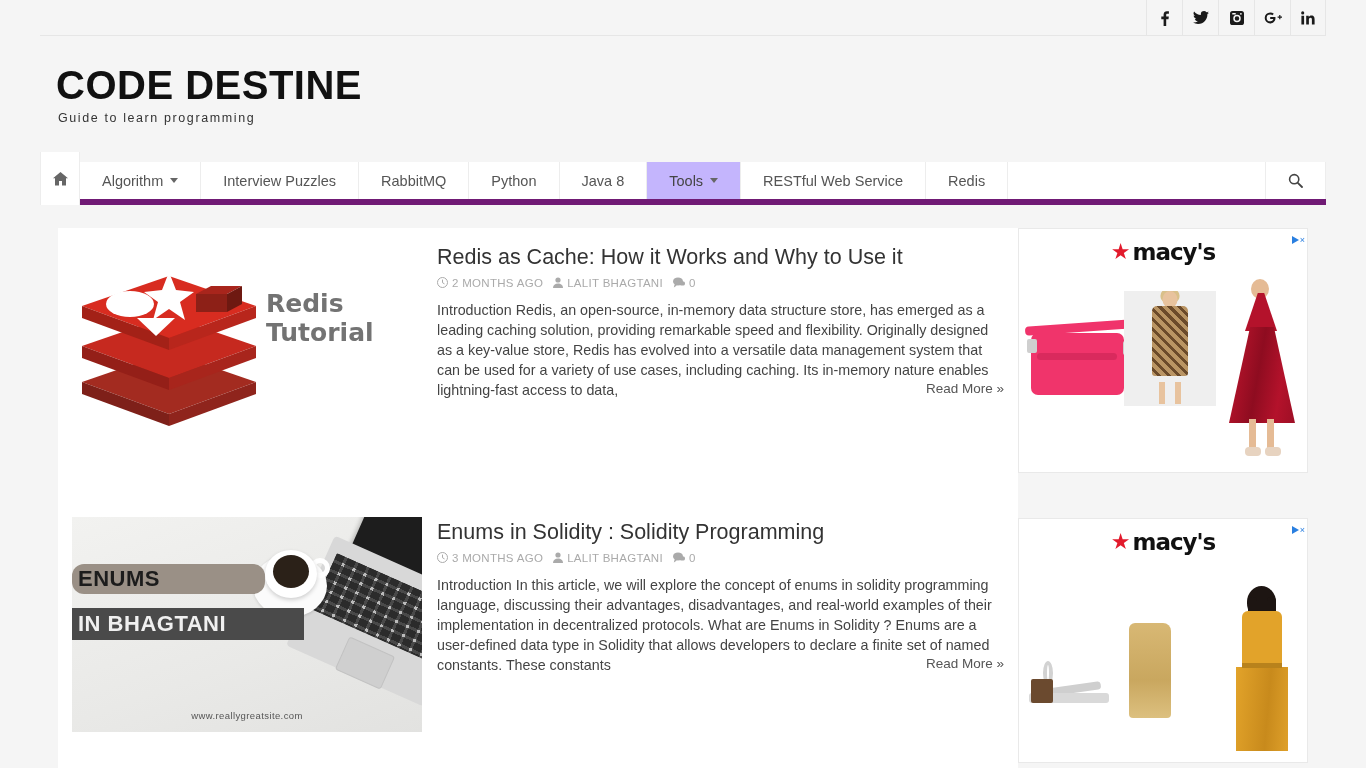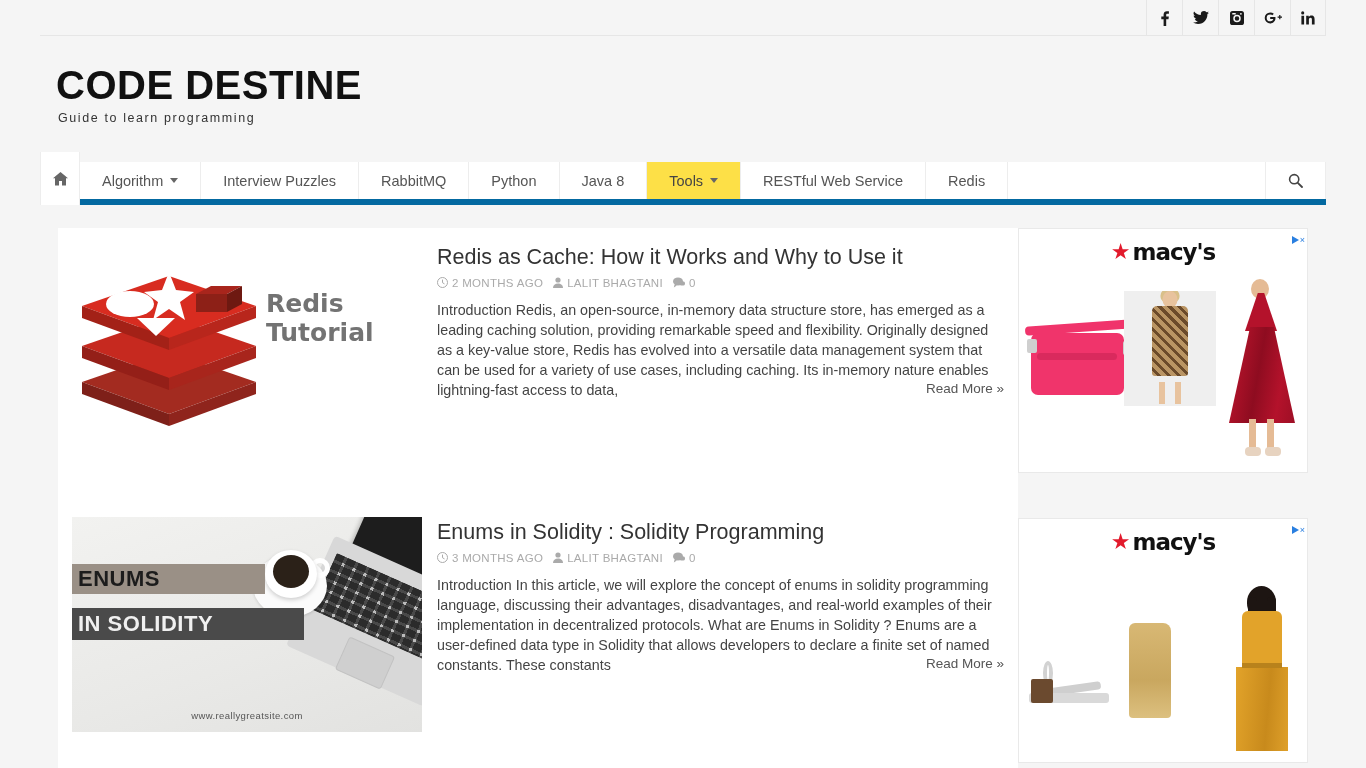--- a/index.html
+++ b/index.html
@@ -45,37 +45,37 @@
   .site-tagline {
     position: absolute; left: 18px; top: 74px;
     font-size: 12.5px; letter-spacing: 1.6px; color: #333;
     margin: 0;
   }
 
   
   .navbar {
     position: absolute; left: 40px; top: 162px; width: 1286px; height: 43px;
     background: #fff;
-    border-bottom: 6px solid #0369a1;
+    border-bottom: 6px solid #701a75;
     display: flex; align-items: stretch;
   }
   .nav-item {
     display: flex; align-items: center; justify-content: center;
     padding: 0 22px;
     font-size: 14.5px; color: #555;
     border-right: 1px solid #ededed;
     text-decoration: none; white-space: nowrap;
     cursor: pointer; background: #fff;
   }
   .nav-item.home {
     width: 40px; padding: 0; color: #666;
     margin-top: -10px; height: 53px;
     border-left: 1px solid #ededed;
   }
-  .nav-item.active { background: #fde047; color: #444; }
+  .nav-item.active { background: #c4b5fd; color: #444; }
   .nav-caret {
     display: inline-block; margin-left: 7px;
     width: 0; height: 0;
     border-left: 4px solid transparent;
     border-right: 4px solid transparent;
     border-top: 5px solid #666;
   }
   .nav-spacer { flex: 1; border-right: 1px solid #ededed; background: #fff; }
   .nav-search {
     width: 60px; display: flex; align-items: center; justify-content: center;
@@ -139,21 +139,21 @@
 
   
   .enums-art {
     width:350px; height:215px; position:relative;
     background: linear-gradient(160deg,#f2f2f0 0%,#e9e9e7 60%,#e2e2e0 100%);
     overflow:hidden;
   }
   .enum-band1 {
     position:absolute; left:0; top:47px; width:193px; height:30px;
     background:#9a9086;
-    display:flex; align-items:center;
+    display:flex; align-items:center;border-radius:12px;
   }
   .enum-band1 span { color:#1c1c1c; font-size:22px; font-weight:bold; letter-spacing:0.5px; padding-left:6px; }
   .enum-band2 {
     position:absolute; left:0; top:91px; width:232px; height:32px;
     background:#4a4a4a; display:flex; align-items:center;
   }
   .enum-band2 span { color:#f0f0f0; font-size:22px; font-weight:bold; letter-spacing:0.5px; padding-left:6px; }
   .enum-url {
     position:absolute; left:0; right:0; bottom:11px; text-align:center;
     font-size:9.5px; color:#555; letter-spacing:0.4px;
@@ -413,21 +413,21 @@
             <div class="laptop-keys"></div>
             <div class="laptop-pad"></div>
             <div class="cup-saucer"></div>
             <div class="cup-handle"></div>
             <div class="cup"></div>
             <div class="cup-coffee"></div>
             <div class="enum-band1">
               <span>ENUMS</span>
             </div>
             <div class="enum-band2">
-              <span>IN SOLIDITY</span>
+              <span>IN BHAGTANI</span>
             </div>
             <div class="enum-url">www.reallygreatsite.com</div>
           </div>
         </div>
         <div class="article-body">
           <h2 class="article-title">Enums in Solidity : Solidity Programming</h2>
           <div class="meta">
             <span class="m-group">
               <svg width="11" height="11" viewBox="0 0 11 11">
                   <circle cx="5.5" cy="5.5" r="5" fill="none" stroke="currentColor" stroke-width="1"></circle>

